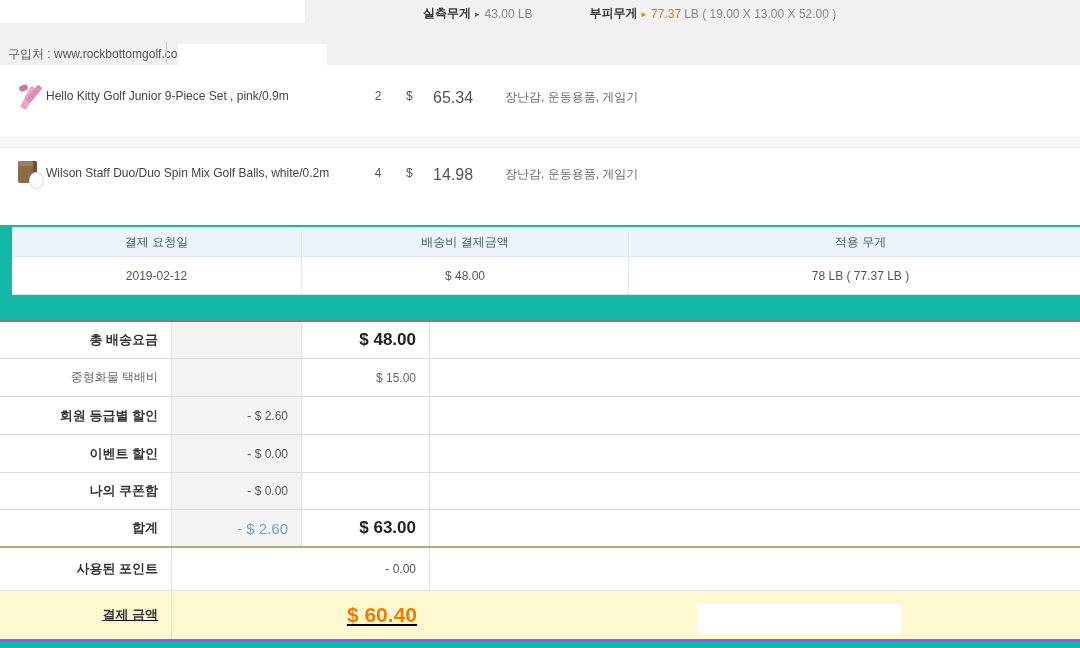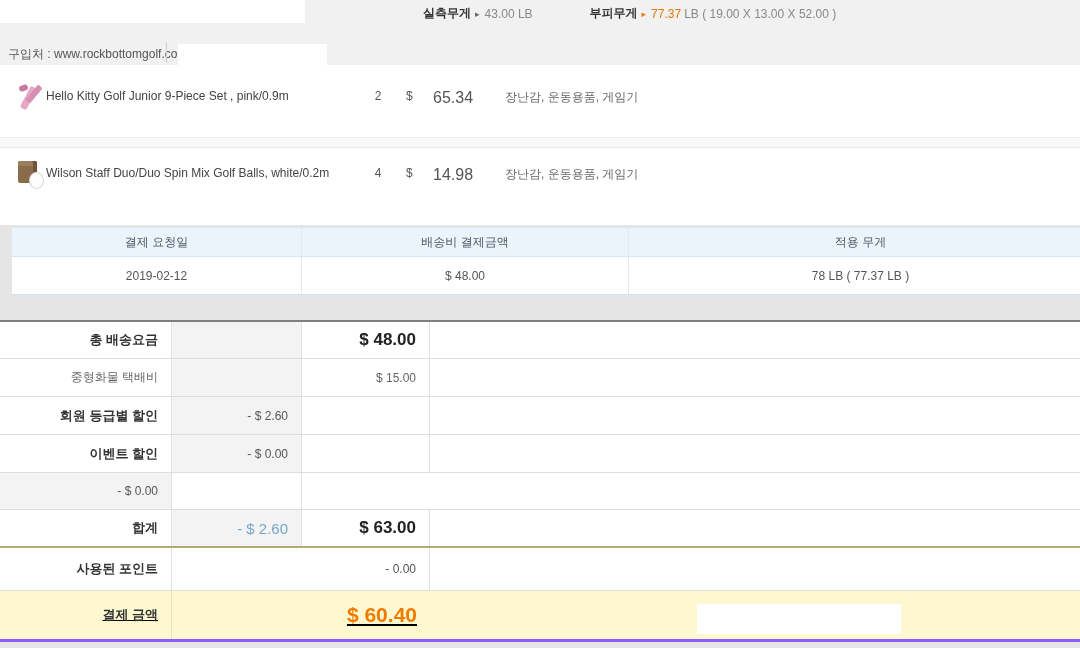--- a/index.html
+++ b/index.html
@@ -1,17 +1,17 @@
 <!DOCTYPE html>
 <html><head>
 <meta charset="utf-8">
 <style>
   html,body { margin:0; padding:0; background:#fff; }
   body { font-family:"Liberation Sans","DejaVu Sans",sans-serif; }
-  .screen { position:relative; width:1080px; height:648px; background:#e5e5e5; overflow:hidden; }
+  .screen { position:relative; width:1080px; height:648px; background:#14b8a6; overflow:hidden; }
 
   
   .topbar { position:absolute; left:0; top:0; width:1080px; height:65px; background:#f1f1f1; }
   .top-left-panel { position:absolute; left:0; top:0; width:305px; height:23px; background:#fff; }
   .weights { position:absolute; left:423px; top:0; height:27px; display:flex; align-items:center; font-size:12px; white-space:nowrap; }
   .wlabel { font-weight:bold; color:#333; }
   .arrow { font-size:9px; color:#666; margin:0 5px 0 4px; }
   .arrow.orange { color:#e8770d; }
   .wval { color:#888; }
   .wval.orange { color:#e8770d; margin-right:3px; }
@@ -155,20 +155,21 @@
     </div>
 
     <div class="srow r3 h38 graycol">
       <div class="c1">이벤트 할인</div>
       <div class="c2">- $ 0.00</div>
       <div class="c3"></div>
       <div class="c4"></div>
     </div>
 
     <div class="srow r4 h37 graycol">
+      <div class="c1">나의 쿠폰함</div>
       <div class="c2">- $ 0.00</div>
       <div class="c3"></div>
       <div class="c4"></div>
     </div>
 
     <div class="srow r5 h38 graycol">
       <div class="c1">합계</div>
       <div class="c2">- $ 2.60</div>
       <div class="c3">$ 63.00</div>
       <div class="c4"></div>

